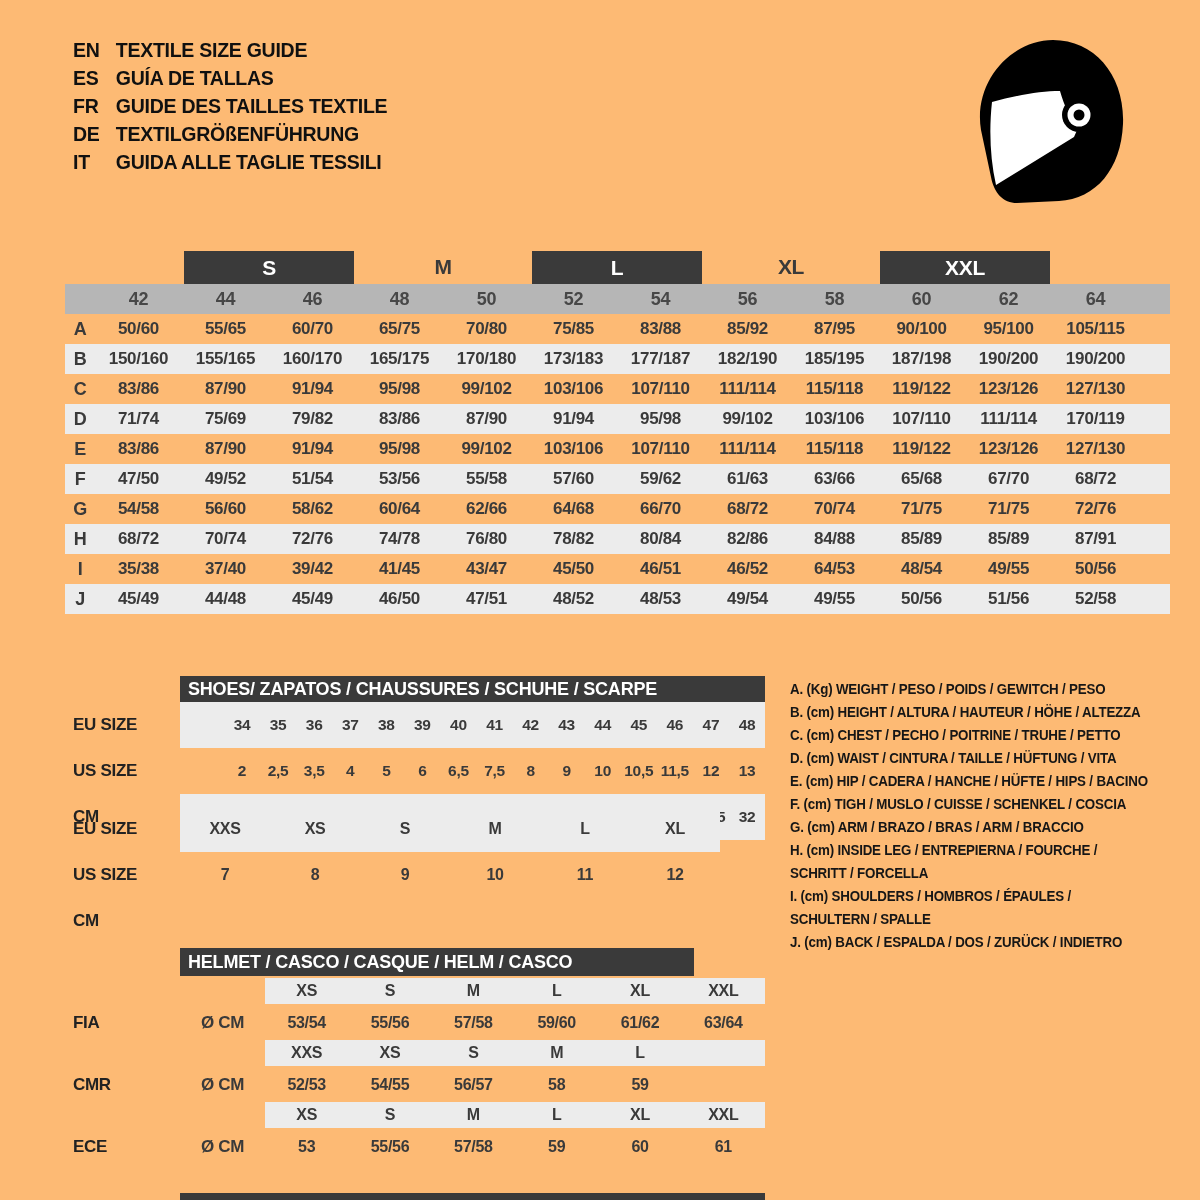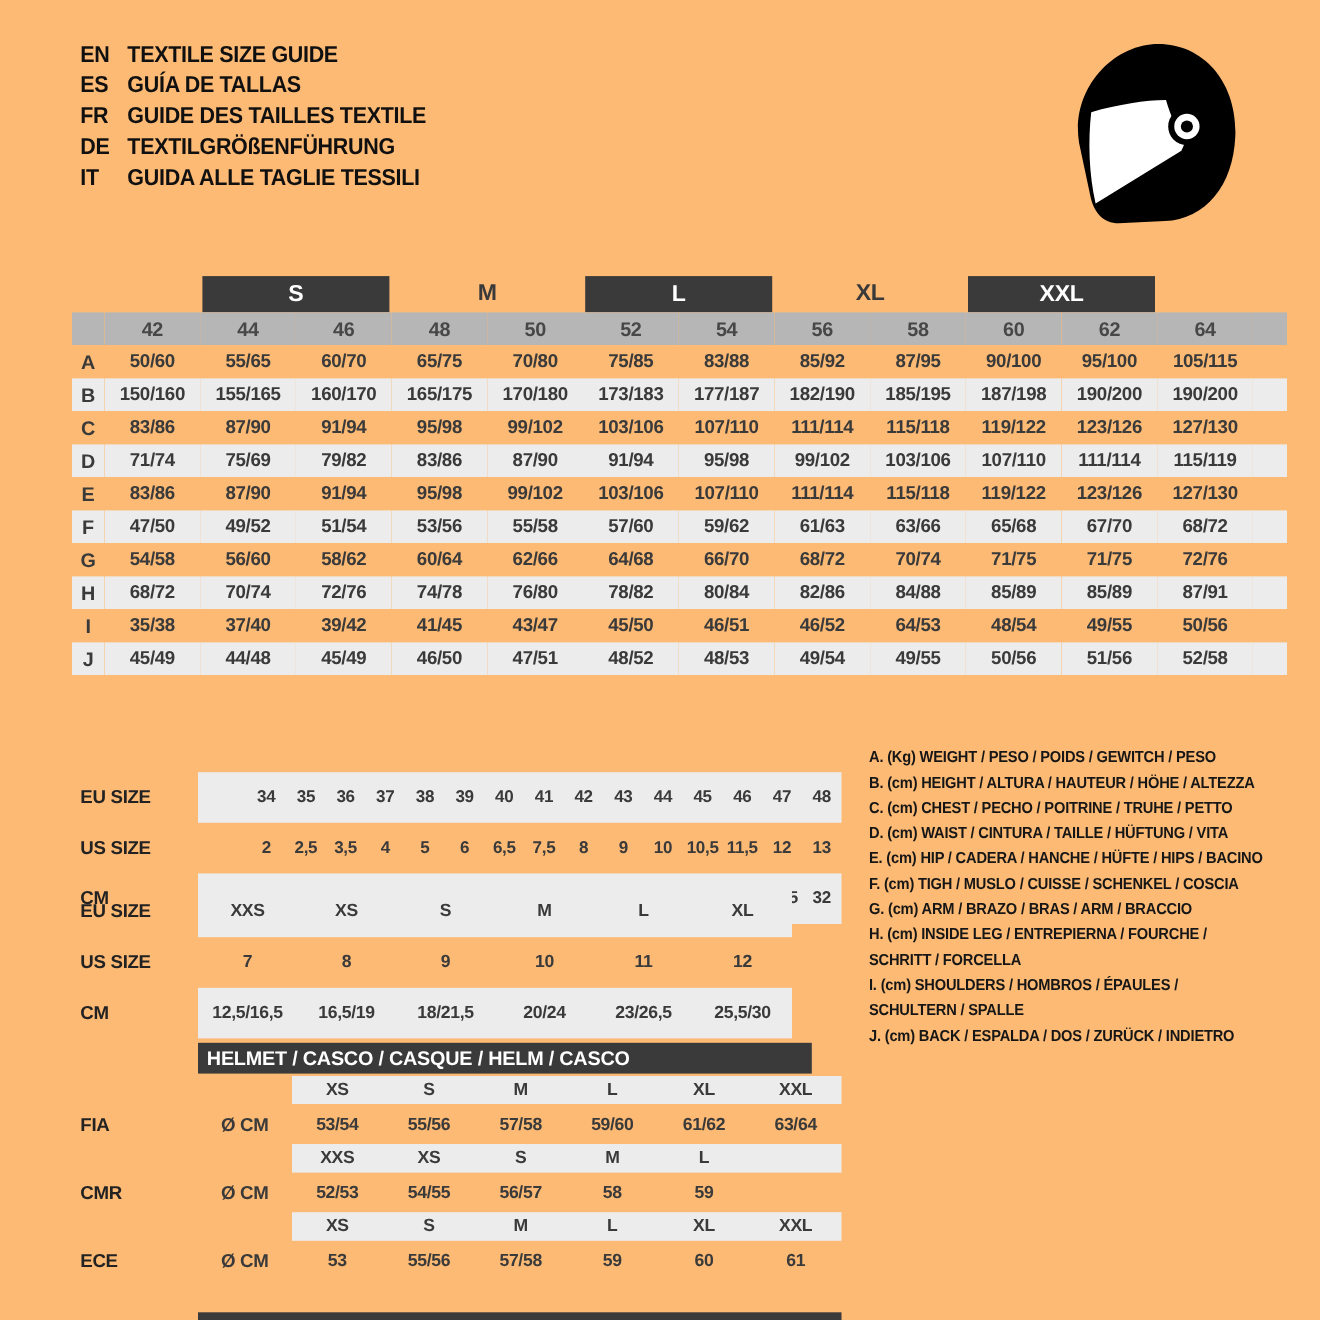--- a/index.html
+++ b/index.html
@@ -33,21 +33,21 @@
   #helmet-sec{left:65px;top:948px;width:700px;}
   .sec-row{display:flex;align-items:stretch;}
   #shoes-sec .sec-row,#gloves-sec .sec-row{height:46px;}
   #helmet-sec .sec-row{height:31px;}
   .title-row{height:26px !important;}
   #helmet-sec .title-row{height:28px !important;}
   .sec-label{width:115px;flex:none;display:flex;align-items:center;padding-left:8px;box-sizing:border-box;font-size:17px;letter-spacing:-0.3px;color:#222;}
   .sec-title{background:var(--dark);color:#fff;font-size:18px;letter-spacing:-0.2px;display:flex;align-items:center;padding-left:8px;box-sizing:border-box;}
   #shoes-sec .sec-title{width:585px;}
   #gloves-sec .sec-title{width:540px;}
-  #helmet-sec .sec-title{width:558px;}
+  #helmet-sec .sec-title{width:514px;}
   .sec-cells{display:grid;align-items:center;text-align:center;font-size:16px;letter-spacing:-0.3px;color:#3a3a3a;}
   #shoes-sec .sec-cells{width:585px;grid-template-columns:repeat(15,1fr);font-size:15.5px;padding-left:44px;}
   #gloves-sec .sec-cells{width:540px;grid-template-columns:repeat(6,1fr);}
   #helmet-sec .sec-cells{width:585px;grid-template-columns:85px repeat(6,1fr);}
   .sec-cells.shaded{background:var(--stripe);}
   .sec-cells.sizes{background:linear-gradient(to right,transparent 85px,var(--stripe) 85px);background-clip:content-box;padding:2px 0 3px;box-sizing:border-box;}
   .cellv{white-space:nowrap;}
   .cellv.unit{font-size:17px;}
 
   
@@ -201,21 +201,21 @@
           <td>75/69</td>
           <td>79/82</td>
           <td>83/86</td>
           <td>87/90</td>
           <td>91/94</td>
           <td>95/98</td>
           <td>99/102</td>
           <td>103/106</td>
           <td>107/110</td>
           <td>111/114</td>
-          <td>115/119</td>
+          <td>170/119</td>
           <td></td>
         </tr>
         <tr class="drow">
           <td class="row-letter">E</td>
           <td>83/86</td>
           <td>87/90</td>
           <td>91/94</td>
           <td>95/98</td>
           <td>99/102</td>
           <td>103/106</td>
@@ -306,20 +306,21 @@
           <td>51/56</td>
           <td>52/58</td>
           <td></td>
         </tr>
       </tbody>
     </table>
 
   <div class="sec" id="shoes-sec">
     <div class="sec-row title-row">
       <div class="sec-label"></div>
+      <div class="sec-title">SHOES/ ZAPATOS / CHAUSSURES / SCHUHE / SCARPE</div>
     </div>
   <div class="sec-row">
         <div class="sec-label">EU SIZE</div>
         <div class="sec-cells shaded">
           <div class="cellv">34</div>
           <div class="cellv">35</div>
           <div class="cellv">36</div>
           <div class="cellv">37</div>
           <div class="cellv">38</div>
           <div class="cellv">39</div>
@@ -394,28 +395,20 @@
           <div class="cellv">7</div>
           <div class="cellv">8</div>
           <div class="cellv">9</div>
           <div class="cellv">10</div>
           <div class="cellv">11</div>
           <div class="cellv">12</div>
         </div>
       </div>
       <div class="sec-row">
         <div class="sec-label">CM</div>
-        <div class="sec-cells shaded">
-          <div class="cellv">12,5/16,5</div>
-          <div class="cellv">16,5/19</div>
-          <div class="cellv">18/21,5</div>
-          <div class="cellv">20/24</div>
-          <div class="cellv">23/26,5</div>
-          <div class="cellv">25,5/30</div>
-        </div>
       </div>
     </div>
 
   <div class="sec" id="helmet-sec">
     <div class="sec-row title-row">
       <div class="sec-label"></div>
       <div class="sec-title">HELMET / CASCO / CASQUE / HELM / CASCO</div>
     </div>
   <div class="sec-row">
         <div class="sec-label"></div>

